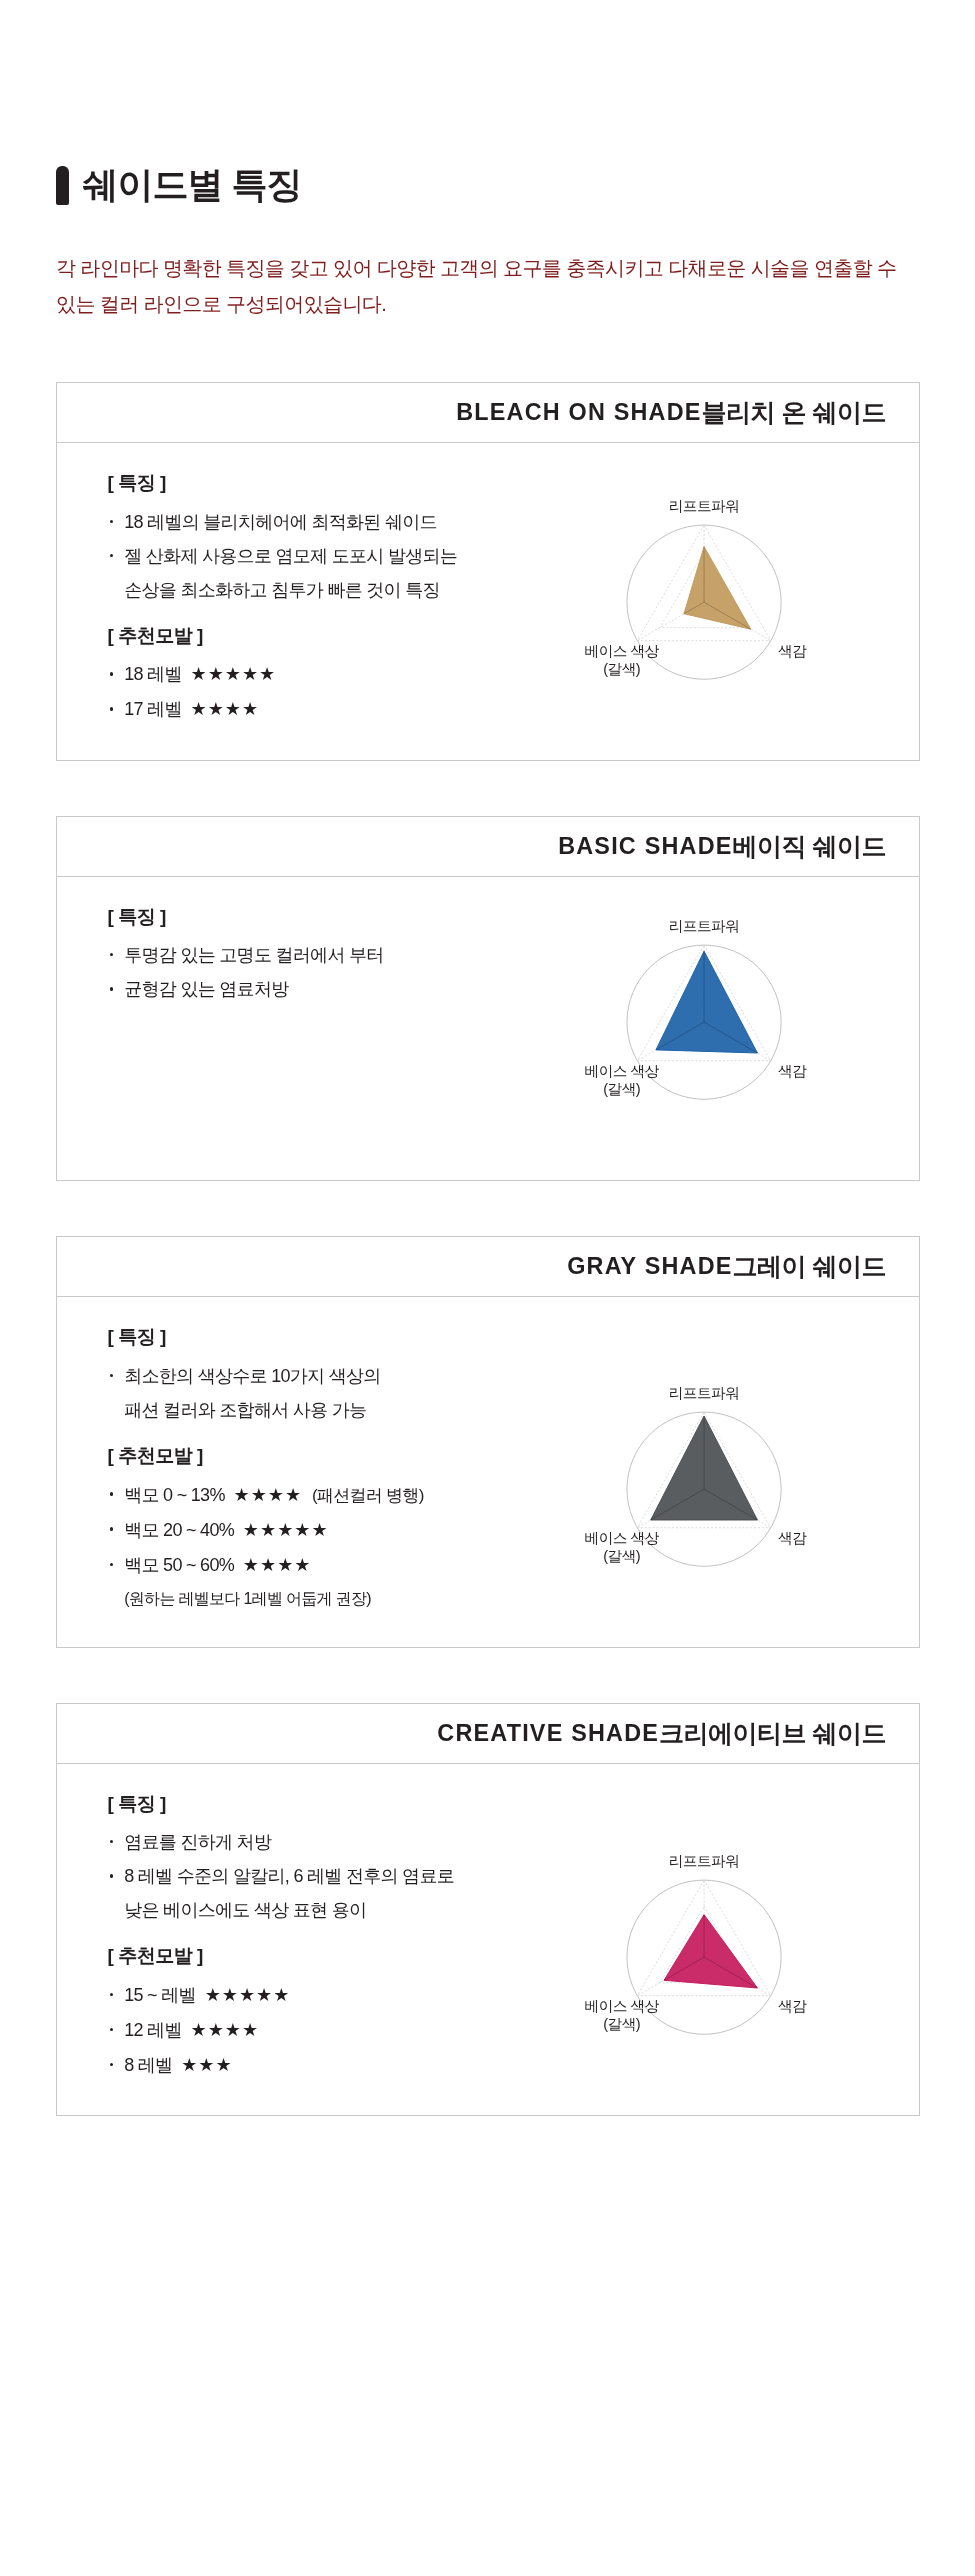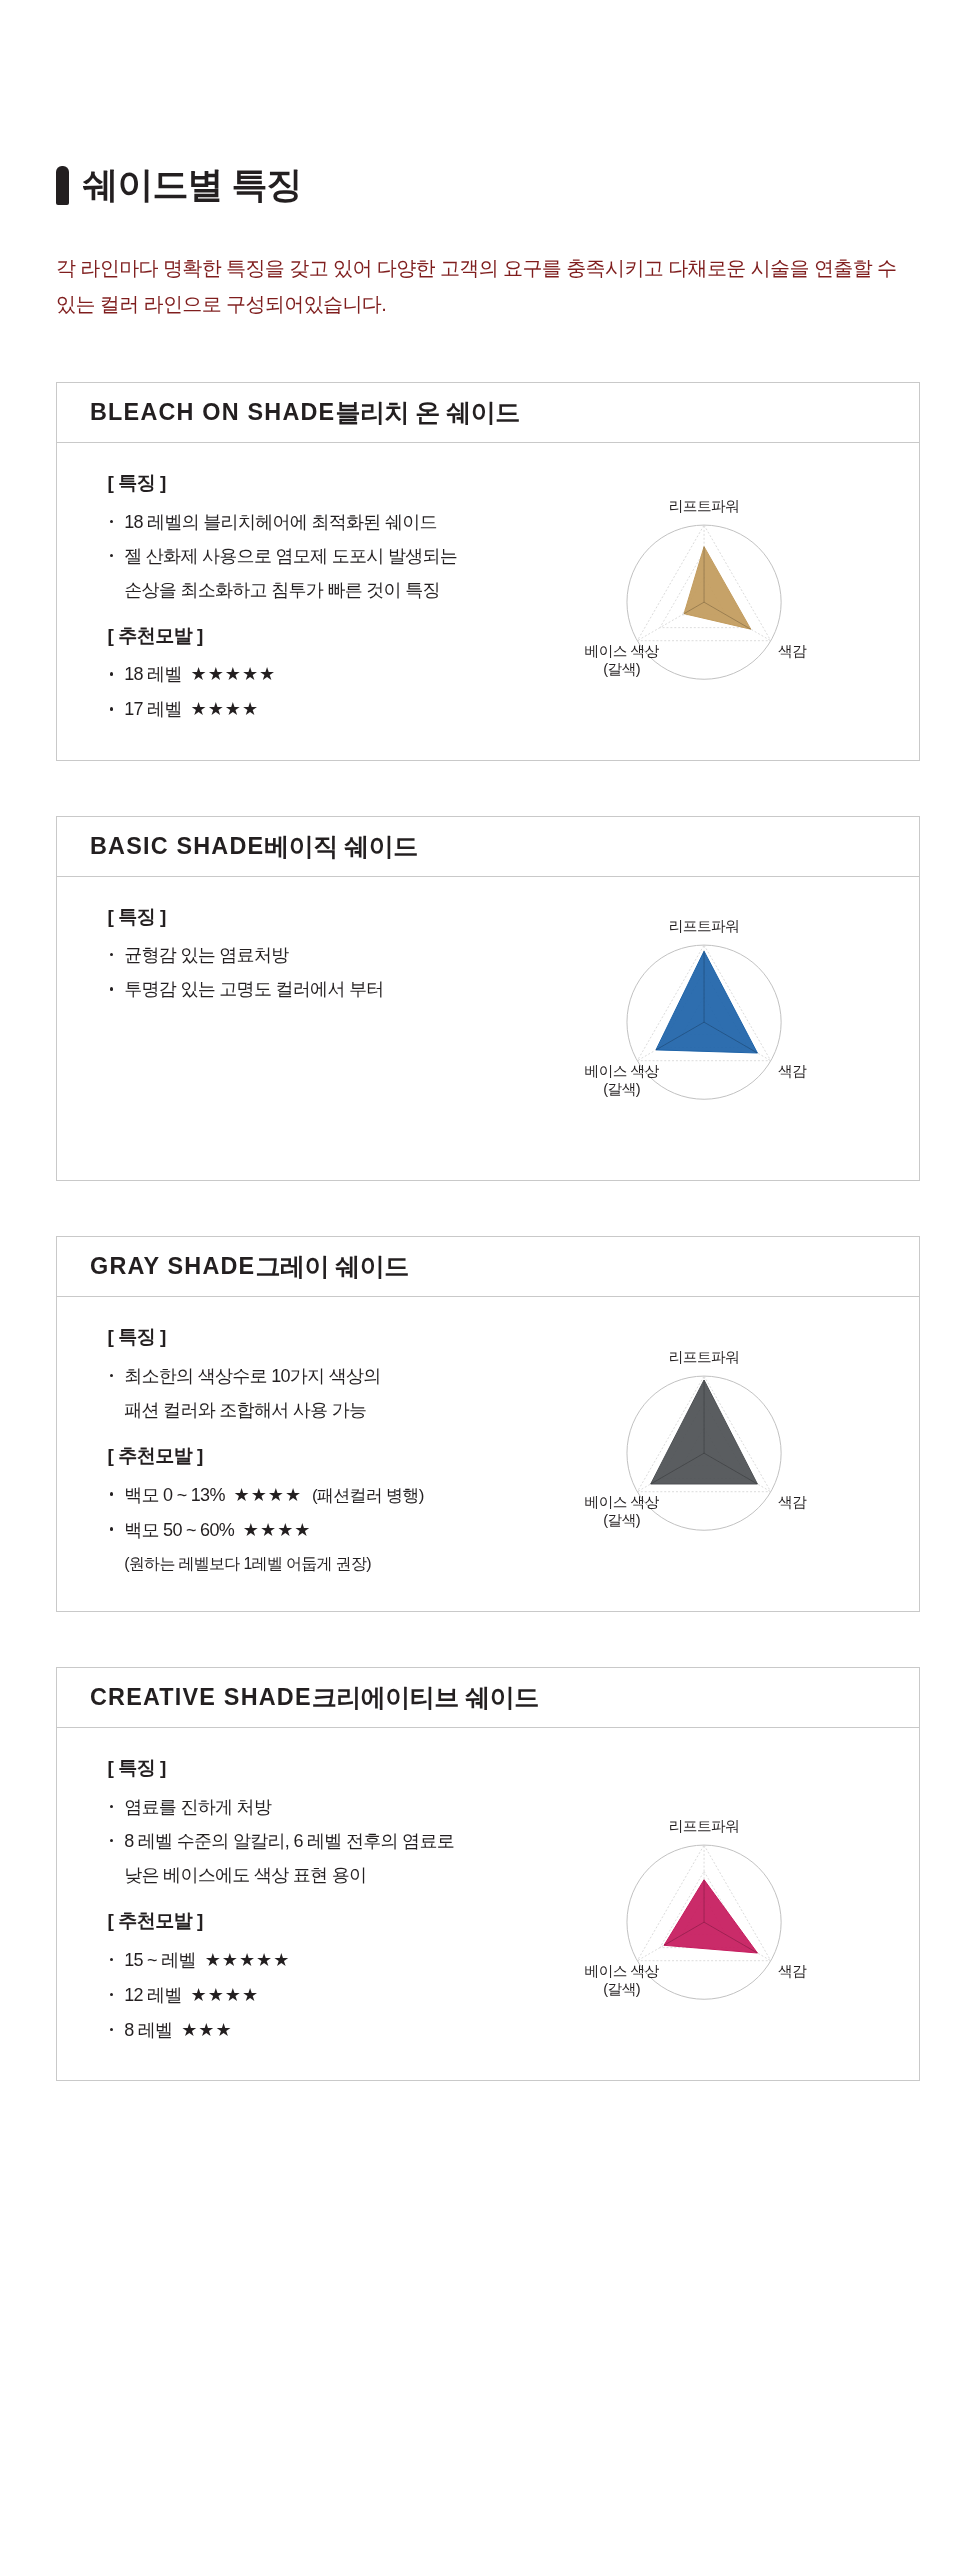--- a/index.html
+++ b/index.html
@@ -50,21 +50,21 @@
     position:relative;
     box-sizing:border-box;
     margin:0 0 0 56px;
     width:864px;
     border:1px solid #c9c9c9;
     background:#fff;
   }
   .card-head{
     display:flex;
     align-items:center;
-    justify-content:flex-start;
+    justify-content:flex-end;
     box-sizing:border-box;
     height:60px;
     padding:0 33px 0 33px;
     border-bottom:1px solid #c9c9c9;
   }
   .card-head .en{
     font-size:23.4px;
     font-weight:bold;
     letter-spacing:1.2px;
   }
@@ -195,22 +195,22 @@
       </div>
       <div class="card" style="margin-top: 55px;">
         <div class="card-head">
        <div class="en">BASIC SHADE</div>
        <div class="kr">베이직 쉐이드</div>
      </div>
      <div class="card-body">
        <div class="card-left">
          <div class="sec-label">[ 특징 ]</div>
          <ul class="items">
+              <li class=""><span class="dot"></span>투명감 있는 고명도 컬러에서 부터</li>
               <li class=""><span class="dot"></span>균형감 있는 염료처방</li>
-              <li class=""><span class="dot"></span>투명감 있는 고명도 컬러에서 부터</li>
             </ul>
 
        </div>
        <div class="card-right radar">
          <svg width="322" height="244" viewBox="0 0 330 250">
               <circle cx="163" cy="118" r="79" fill="#ffffff" stroke="#bfbfbf" stroke-width="1"></circle>
               <polygon points="163.0,91.9 185.6,131.0 140.4,131.0" fill="none" stroke="#d3d3d3" stroke-width="0.8" stroke-dasharray="2,2"></polygon>
               <polygon points="163.0,65.9 208.2,144.1 117.8,144.1" fill="none" stroke="#d3d3d3" stroke-width="0.8" stroke-dasharray="2,2"></polygon>
               <polygon points="163.0,39.0 231.4,157.5 94.6,157.5" fill="none" stroke="#cfcfcf" stroke-width="0.8" stroke-dasharray="2,2"></polygon>
               <line x1="163" y1="118" x2="163.0" y2="39.0" stroke="#d0d0d0" stroke-width="0.8" stroke-dasharray="2,2"></line>
@@ -235,20 +235,21 @@
      </div>
      <div class="card-body">
        <div class="card-left">
          <div class="sec-label">[ 특징 ]</div>
          <ul class="items">
               <li class=""><span class="dot"></span>최소한의 색상수로 10가지 색상의</li>
               <li class="nodot">패션 컬러와 조합해서 사용 가능</li>
             </ul>
          <div class="sec-label tight">[ 추천모발 ]</div>
             <div class="rec-row"><span class="dot"></span><span class="lbl">백모  0 ~ 13%</span><span class="st">★★★★</span><span class="tail">(패션컬러 병행)</span></div>
+            <div class="rec-row"><span class="dot"></span><span class="lbl">백모 20 ~ 40%</span><span class="st">★★★★★</span></div>
             <div class="rec-row"><span class="dot"></span><span class="lbl">백모 50 ~ 60%</span><span class="st">★★★★</span></div>
             <div class="rec-row" style="padding-left:16.6px;font-size:16px;">(원하는 레벨보다 1레벨 어둡게 권장)</div>
        </div>
        <div class="card-right radar">
          <svg width="322" height="244" viewBox="0 0 330 250">
               <circle cx="163" cy="118" r="79" fill="#ffffff" stroke="#bfbfbf" stroke-width="1"></circle>
               <polygon points="163.0,91.9 185.6,131.0 140.4,131.0" fill="none" stroke="#d3d3d3" stroke-width="0.8" stroke-dasharray="2,2"></polygon>
               <polygon points="163.0,65.9 208.2,144.1 117.8,144.1" fill="none" stroke="#d3d3d3" stroke-width="0.8" stroke-dasharray="2,2"></polygon>
               <polygon points="163.0,39.0 231.4,157.5 94.6,157.5" fill="none" stroke="#cfcfcf" stroke-width="0.8" stroke-dasharray="2,2"></polygon>
               <line x1="163" y1="118" x2="163.0" y2="39.0" stroke="#d0d0d0" stroke-width="0.8" stroke-dasharray="2,2"></line>

